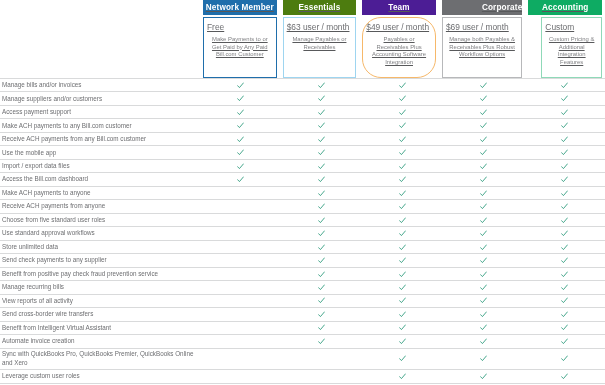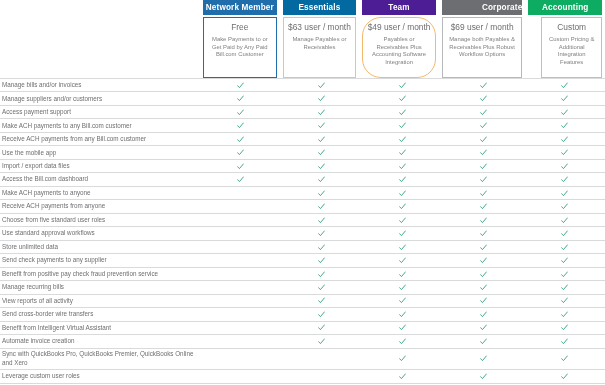--- a/index.html
+++ b/index.html
@@ -35,20 +35,21 @@
   .header-spacer {
     width: 200px;
     flex: 0 0 200px;
     height: 78px;
   }
   .plan-columns {
     display: flex;
     flex-direction: row;
     flex: 1 1 auto;
     height: 78px;
+    text-decoration: underline;
   }
   .plan-col {
     flex: 1 1 0;
     display: flex;
     flex-direction: column;
     align-items: stretch;
     padding: 0 3px;
     box-sizing: border-box;
     height: 78px;
   }
@@ -64,21 +65,21 @@
     overflow: hidden;
   }
   .plan-card {
     flex: 1 1 auto;
     margin-top: 2px;
     border: 1px solid #cccccc;
     box-sizing: border-box;
     background: #ffffff;
     display: flex;
     flex-direction: column;
-    align-items: center;
+    align-items: flex-start;
     padding: 4px 3px 3px 3px;
     overflow: hidden;
   }
   .plan-price {
     font-size: 8.4px;
     line-height: 10px;
     color: #6d6e71;
     text-align: center;
     margin-bottom: 4px;
     white-space: nowrap;
@@ -157,21 +158,21 @@
     <div class="header-spacer"></div>
     <div class="plan-columns">
         <div class="plan-col">
           <div class="plan-badge" style="background: rgb(31, 110, 171);">Network Member</div>
           <div class="plan-card" style="border-color: rgb(31, 110, 171);">
             <div class="plan-price">Free</div>
             <div class="plan-desc">Make Payments to or Get Paid by Any Paid Bill.com Customer</div>
           </div>
         </div>
         <div class="plan-col">
-          <div class="plan-badge" style="background: #0369a1;">Essentials</div>
+          <div class="plan-badge" style="background: #4d7c0f;">Essentials</div>
           <div class="plan-card" style="border-color: rgb(158, 213, 240);">
             <div class="plan-price">$63 user / month</div>
             <div class="plan-desc">Manage Payables or Receivables</div>
           </div>
         </div>
         <div class="plan-col">
           <div class="plan-badge" style="background: #4c1d95;">Team</div>
           <div class="plan-card" style="border-color: rgb(246, 184, 106); border-radius: 19px;">
             <div class="plan-price">$49 user / month</div>
             <div class="plan-desc">Payables or Receivables Plus Accounting Software Integration</div>

